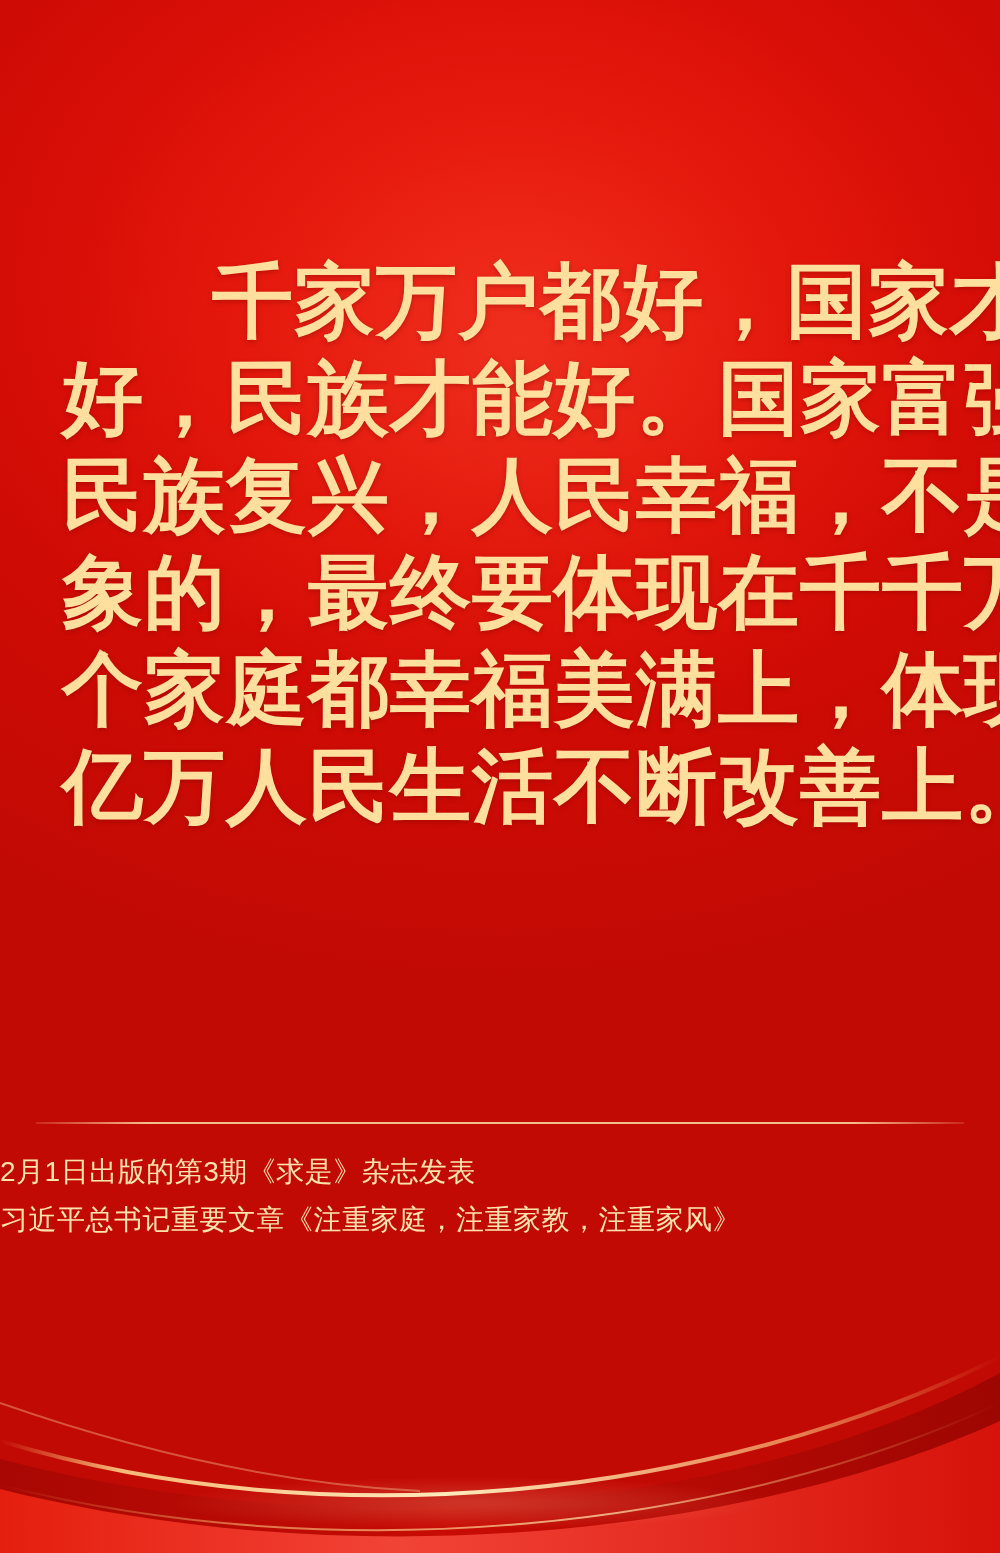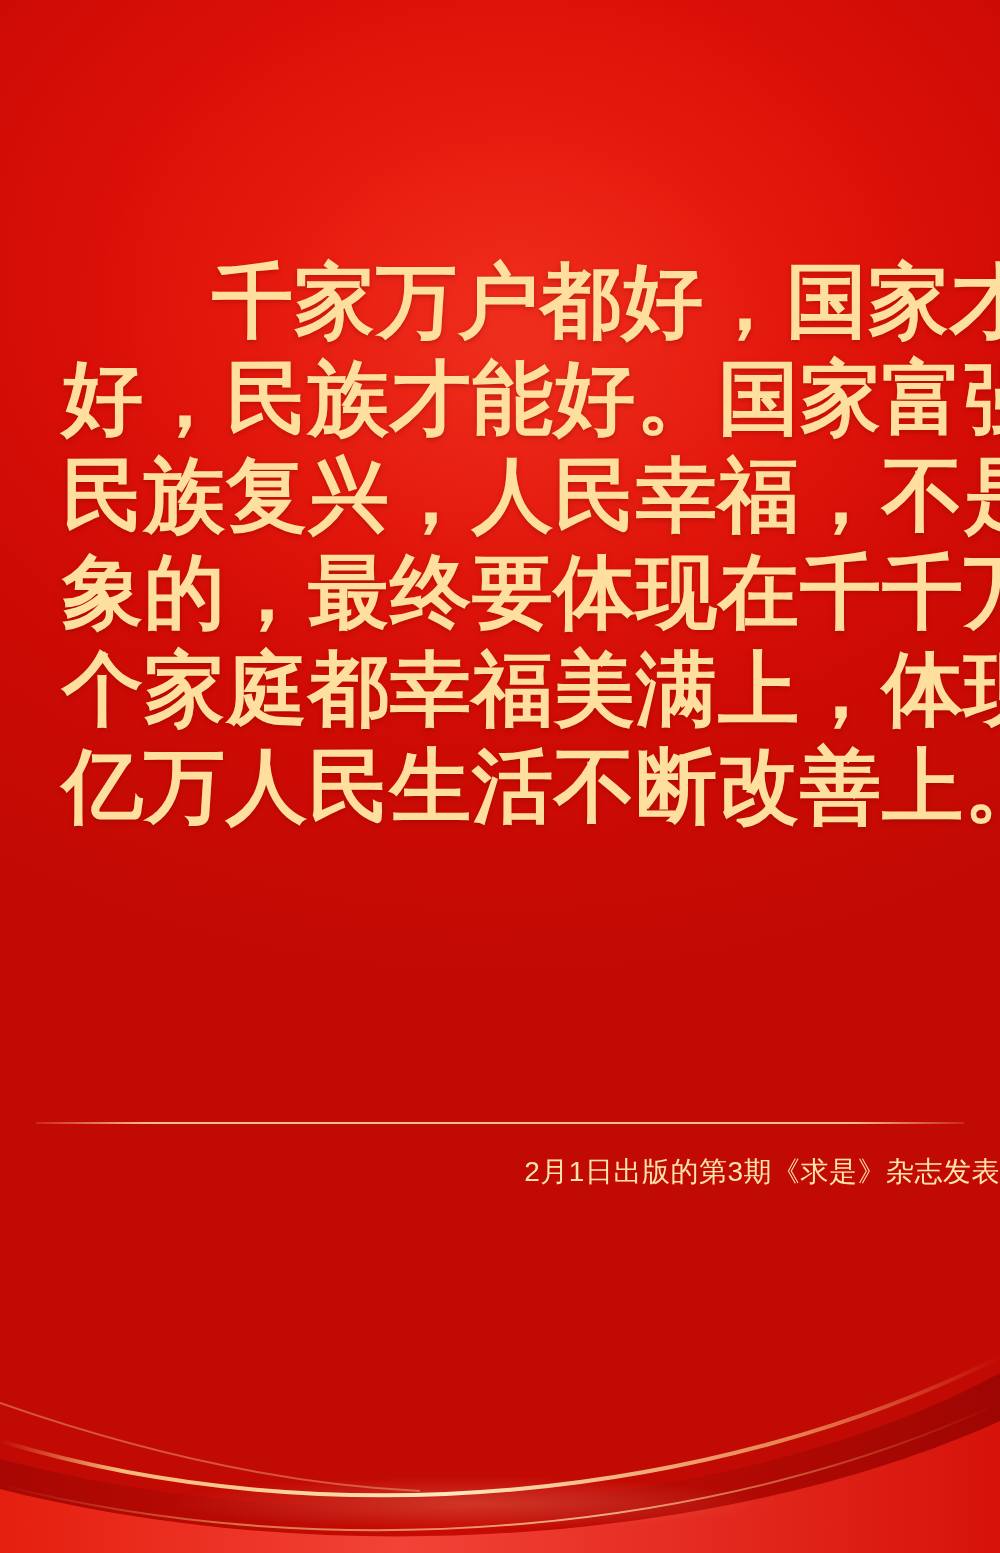--- a/index.html
+++ b/index.html
@@ -60,21 +60,21 @@
     width: 928px;
     height: 2px;
     background: linear-gradient(90deg, rgba(255,214,150,0.15) 0%, rgba(255,222,160,0.85) 12%, rgba(255,222,160,0.85) 88%, rgba(255,214,150,0.15) 100%);
   }
 
   .caption {
     position: absolute;
     left: 0;
     top: 1148px;
     width: 1000px;
-    text-align: right;
+    text-align: left;
   }
   .caption-line {
     color: #ffe3ad;
     font-family: "Liberation Sans", sans-serif;
     font-size: 28px;
     line-height: 48px;
     letter-spacing: 0.5px;
   }
 
   
@@ -156,20 +156,21 @@
     <div class="quote-line">民族复兴，人民幸福，不是抽</div>
     <div class="quote-line">象的，最终要体现在千千万万</div>
     <div class="quote-line">个家庭都幸福美满上，体现在</div>
     <div class="quote-line">亿万人民生活不断改善上。</div>
   </div>
 
   <div class="divider"></div>
 
   <div class="caption">
     <div class="caption-line">2月1日出版的第3期《求是》杂志发表</div>
+    <div class="caption-line">习近平总书记重要文章《注重家庭，注重家教，注重家风》</div>
   </div>
 
   <div class="swoosh-wrap">
     <svg width="1000" height="300" viewBox="0 0 1000 300" xmlns="http://www.w3.org/2000/svg">
       <defs>
         <linearGradient id="gradDarkBand" x1="0" y1="0" x2="1" y2="0">
           <stop offset="0%" stop-color="#a80703"></stop>
           <stop offset="45%" stop-color="#c80c05"></stop>
           <stop offset="100%" stop-color="#9e0602"></stop>
         </linearGradient>

